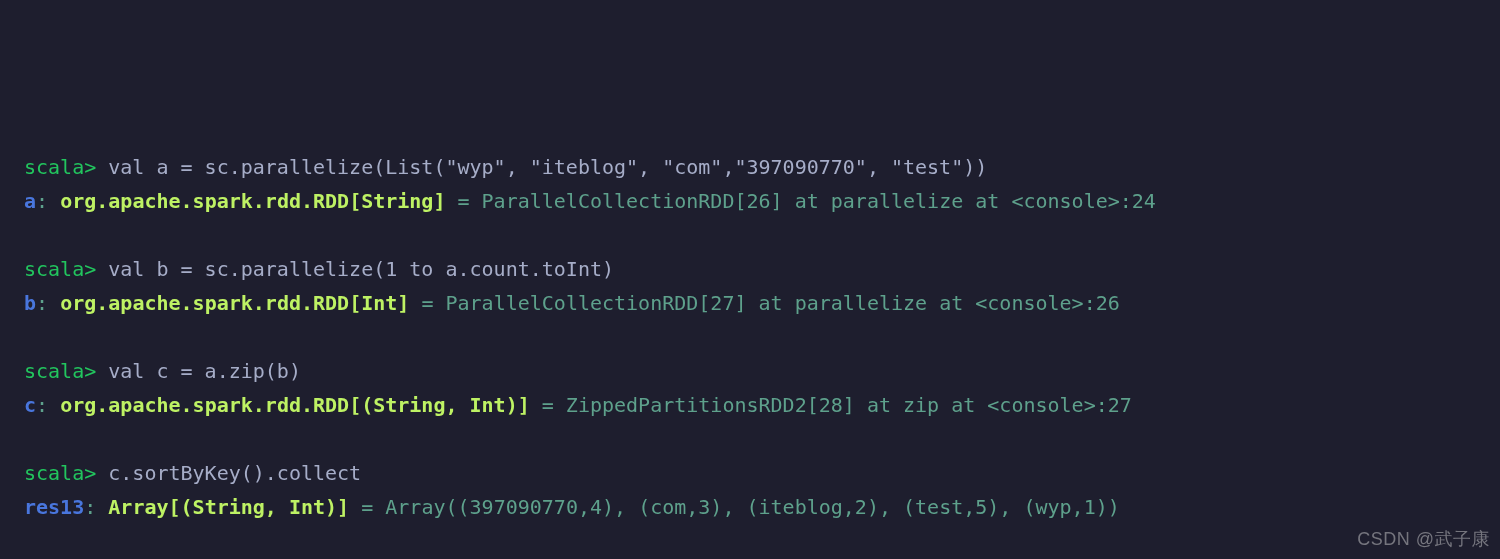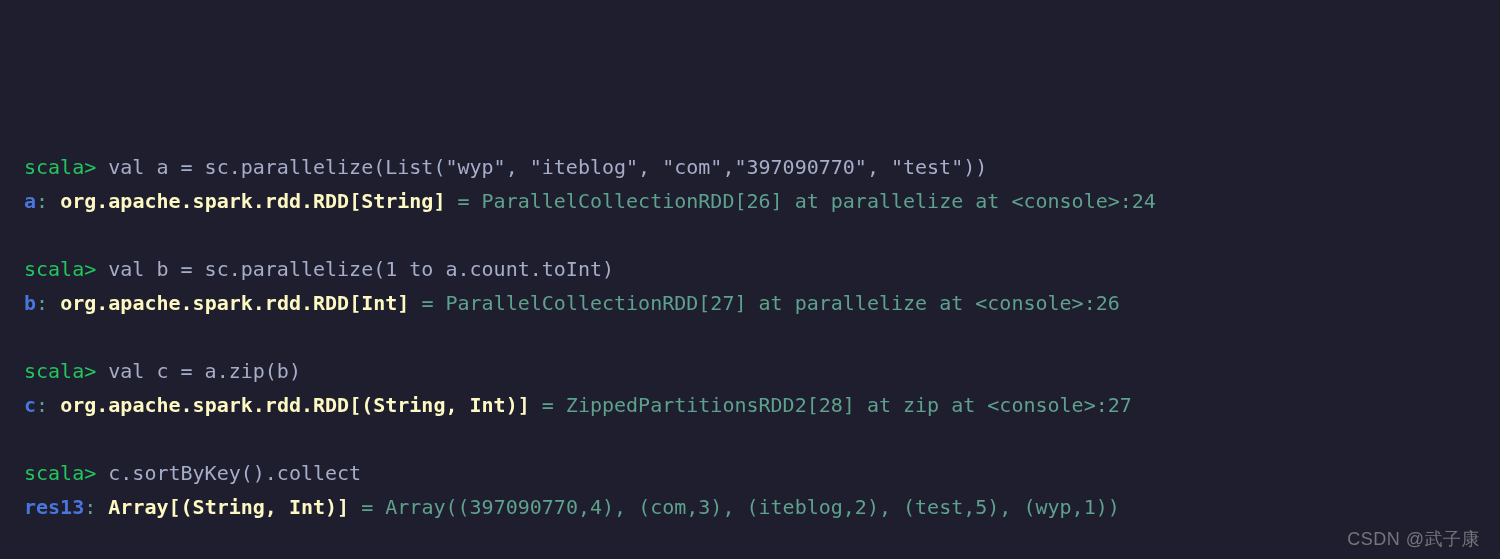--- a/index.html
+++ b/index.html
@@ -10,27 +10,27 @@
       line-height: 1.7;
       color: #cdd6f4;
       padding: 14px 24px;
       white-space: pre;
       overflow-x: auto;
       position: relative;
     }
     .prompt { color: #22c55e; }
     .input { color: #a6adc8; }
     .var-name { color: #4976dd; font-weight: bold; }
-    .type { color: #fef9c3; font-weight: bold; }
+    .type { color: #bef264; font-weight: bold; }
     .output { color: #5ea18c; }
     .line { display: block; min-height: 1.7em; }
     .watermark {
       position: fixed;
       bottom: 4px;
-      right: 20px;
+      right: 10px;
       color: #9a9aa0;
       font-family: Arial, sans-serif;
       font-size: 18px;
       opacity: 0.7;
       letter-spacing: 0.5px;
     }
   </style>
 </head>
 <body>
 

